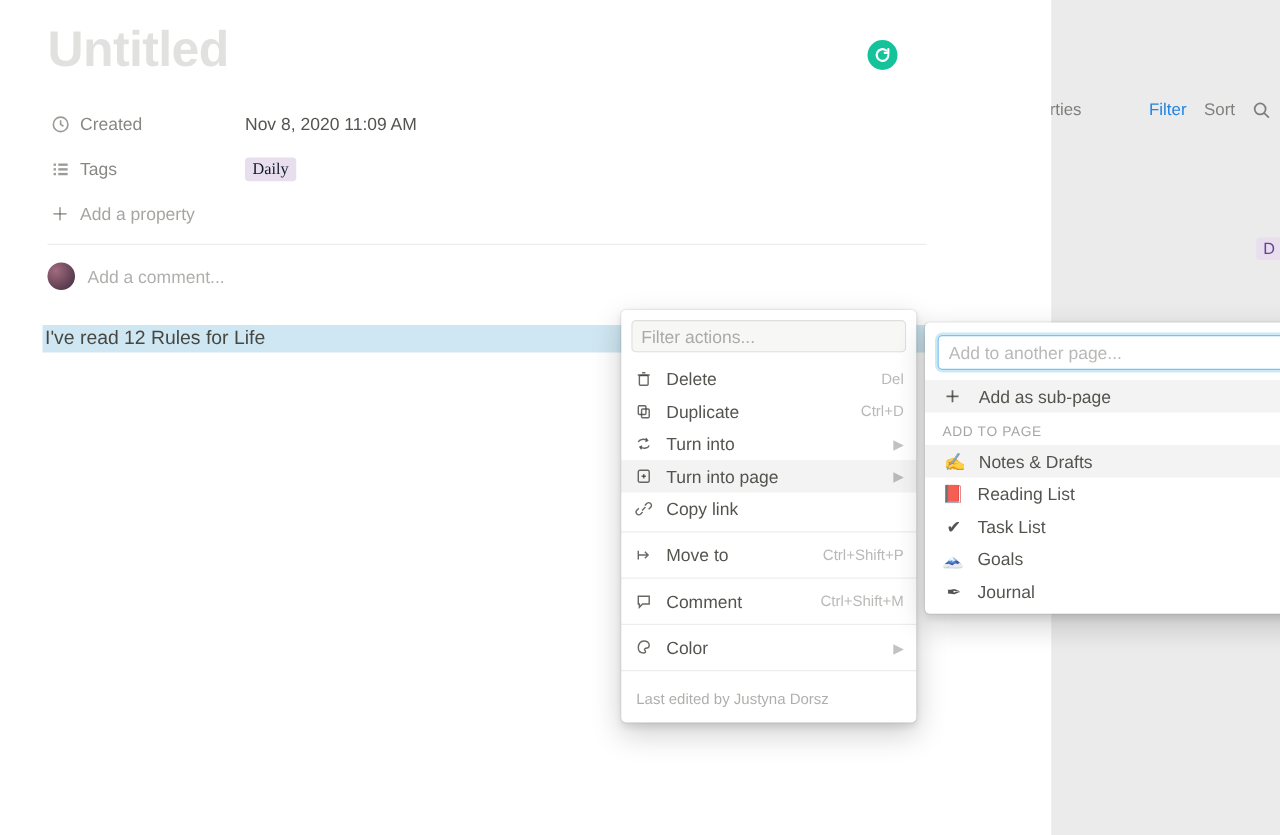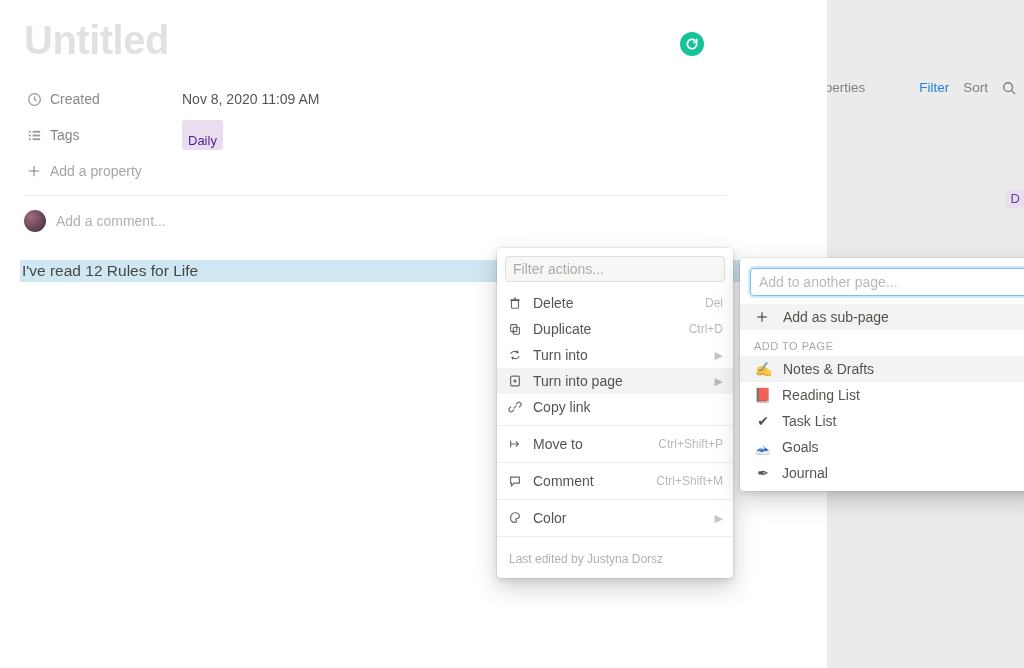--- a/index.html
+++ b/index.html
@@ -17,21 +17,21 @@
     z-index: 1;
   }
   .top-right-row .filter { color: #2383e2; margin-left: 40px; }
   .tag-pill-right {
     position: absolute; top: 190px; right: 0;
     background: #e8deee; color: #65419a;
     font-size: 13px; padding: 1px 4px 2px 6px; border-radius: 3px 0 0 3px;
     z-index: 1;
   }
   .panel {
-    position: absolute; left: 2px; top: 0; width: 825px; height: 668px;
+    position: absolute; left: 16px; top: 0; width: 825px; height: 668px;
     background: #fff; z-index: 5;
   }
   .content { padding: 18px 100px 0 22px; }
   .title {
     font-size: 40px; font-weight: 700; color: rgba(55,53,47,0.15);
     margin: 0 0 18px 0; letter-spacing: -0.5px;
   }
   .grammarly {
     position: absolute; top: 32px; left: 678px;
     width: 24px; height: 24px;
@@ -40,22 +40,22 @@
     color: #fff; font-weight: 700; font-size: 14px;
   }
   .prop-row {
     display: flex; align-items: center; font-size: 14px;
     color: rgba(55,53,47,0.6); padding: 6px 0; height: 36px;
   }
   .prop-icon { width: 20px; display: inline-flex; align-items: center; justify-content: center; margin-right: 6px; }
   .prop-label { width: 132px; color: rgba(55,53,47,0.6); }
   .prop-value { color: rgba(55,53,47,0.85); }
   .tag-pill {
-    background: #e8deee; color: #4c1d95;
-    font-size: 13px; padding: 13px 6px 2px; border-radius: 3px;
+    background: #e8deee; color: #0f172a;
+    font-size: 13px; padding: 1px 6px 2px; border-radius: 3px; font-family: Liberation Serif, serif;
   }
   .add-prop-row {
     display: flex; align-items: center; font-size: 14px;
     color: rgba(55,53,47,0.45); padding: 6px 0; height: 36px;
     cursor: pointer;
   }
   .thin-divider { border: none; border-top: 1px solid rgba(55,53,47,0.09); margin: 6px 0; }
   .comment-row {
     display: flex; align-items: center; gap: 10px;
     color: rgba(55,53,47,0.4); font-size: 14px; padding: 8px 0 28px;

